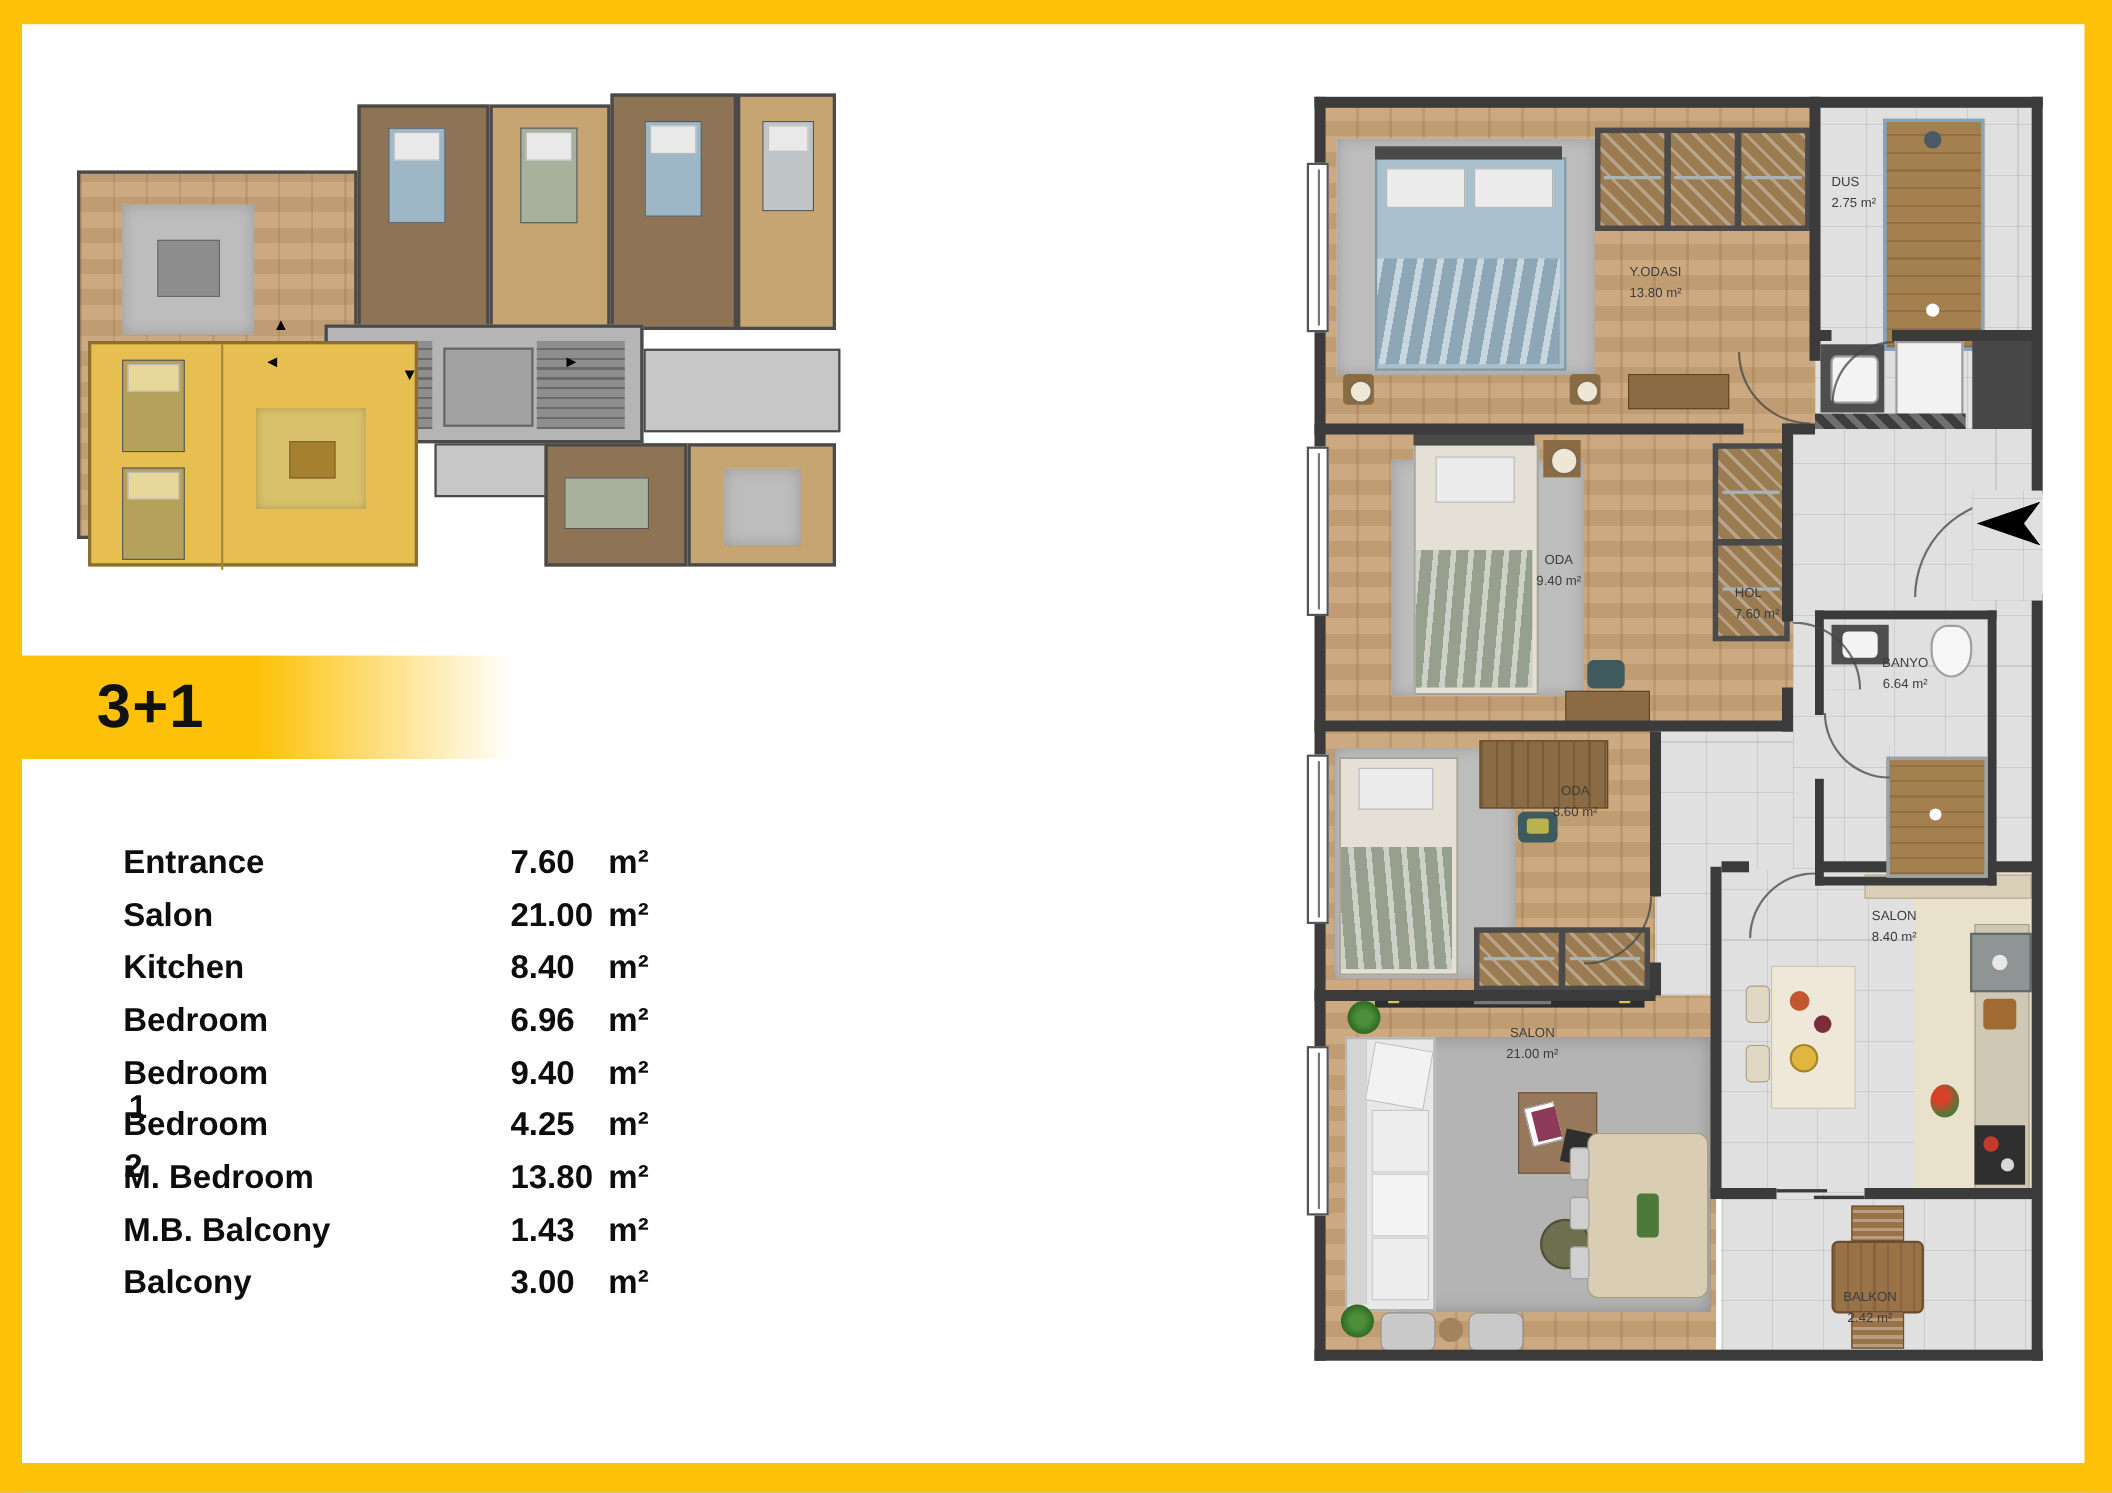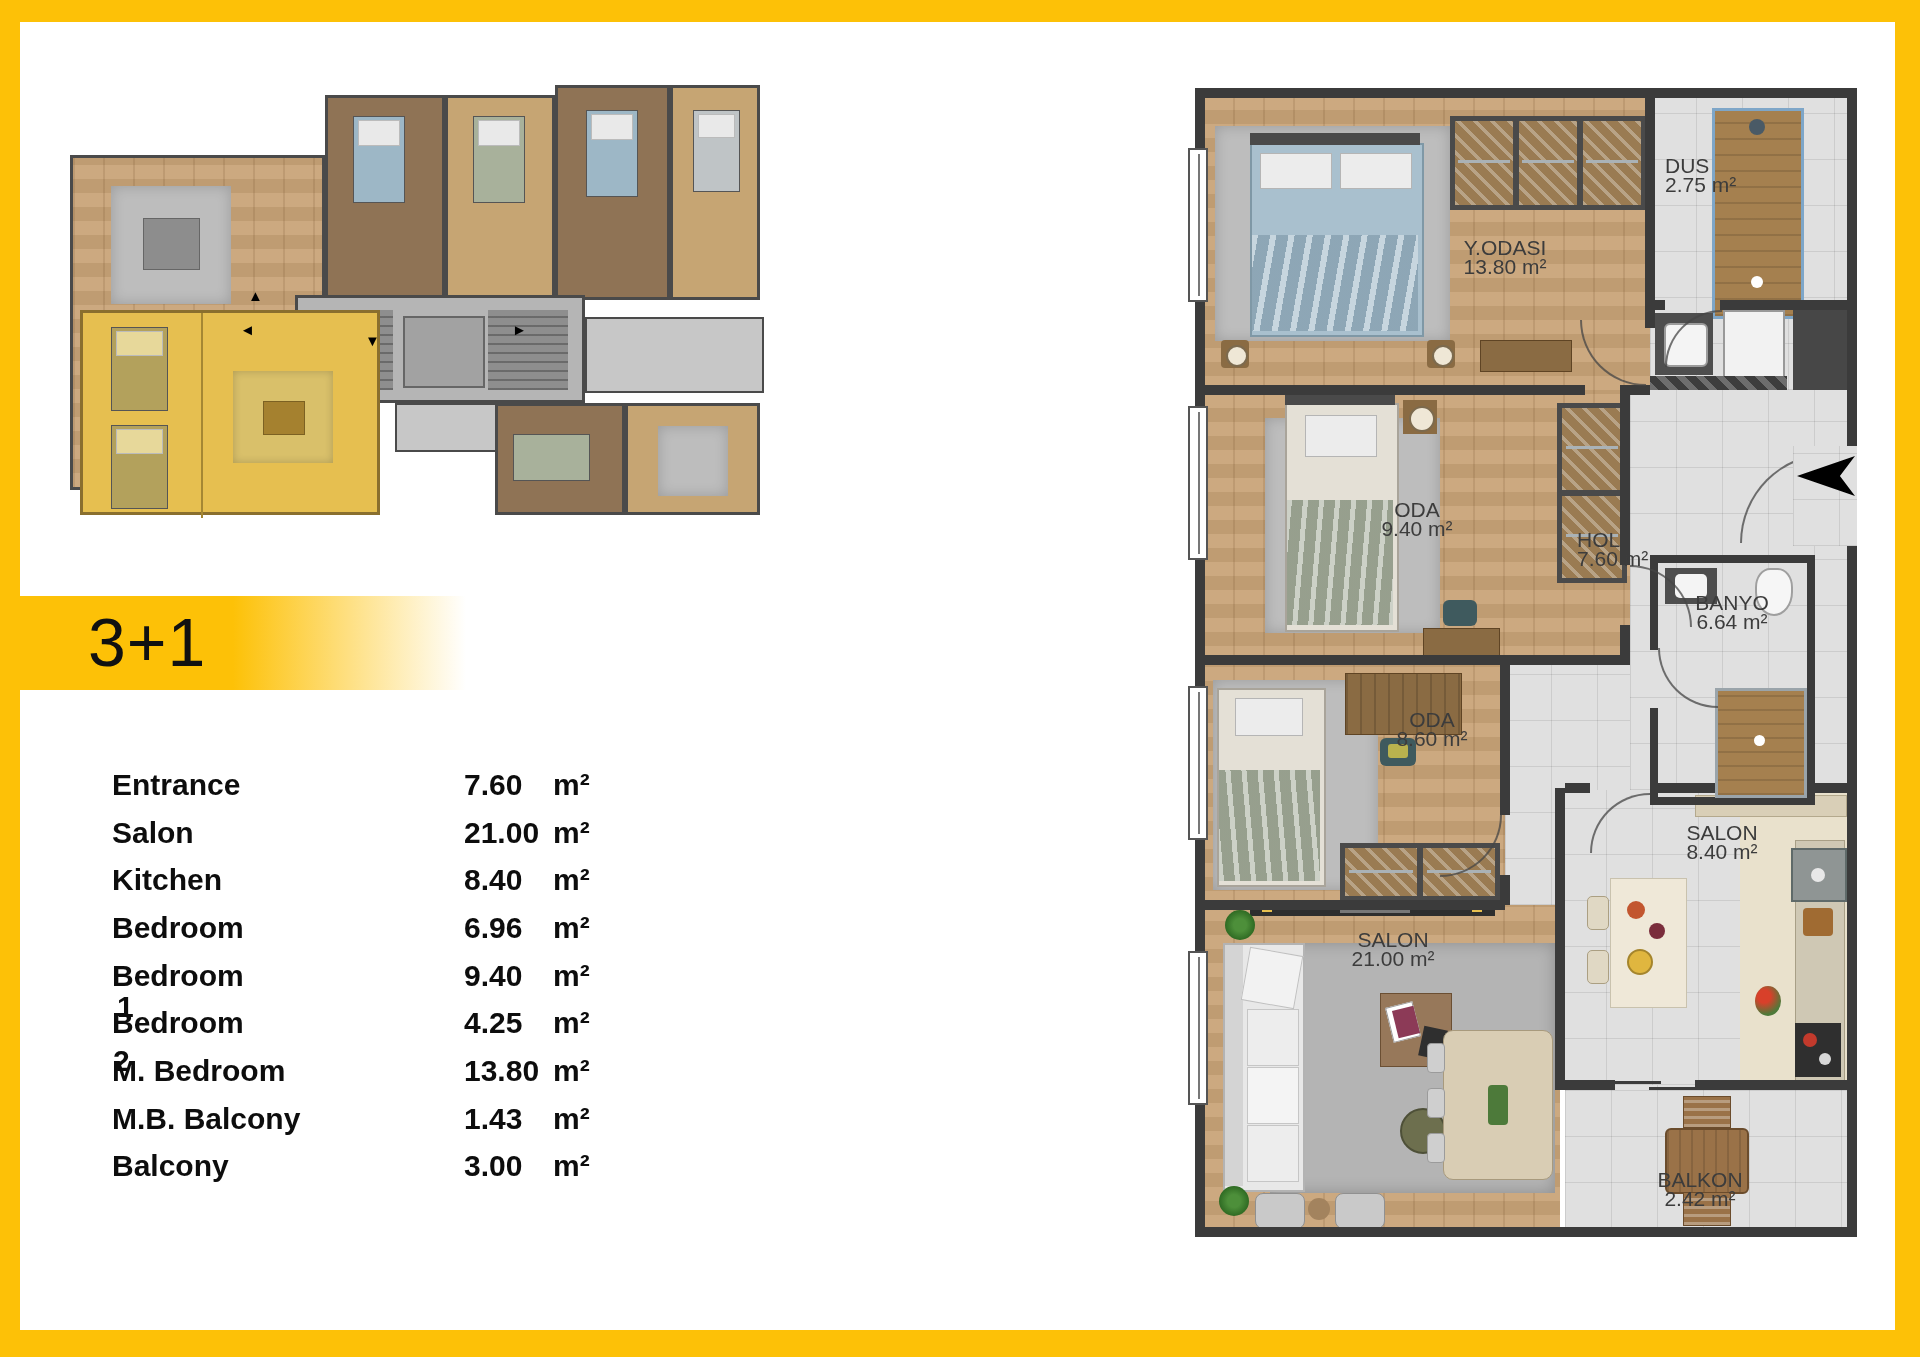--- a/index.html
+++ b/index.html
@@ -14,21 +14,21 @@
   #frame-left{left:0;top:0;width:20px;height:1357px;}
   #frame-right{left:1895px;top:0;width:25px;height:1357px;}
 
   
   #badge-band{
     position:absolute;left:0;top:596px;width:466px;height:94px;
     background:linear-gradient(90deg,#FDC107 0%,#FDC107 50%,rgba(253,193,7,0) 100%);
   }
   #badge-label{
     position:absolute;left:88px;top:0;height:122px;line-height:92px;
-    font-size:68px;font-weight:normal;color:#111;letter-spacing:1px;
+    font-size:56px;font-weight:bold;color:#111;letter-spacing:1px;
   }
 
   
   #room-table{position:absolute;left:112px;top:761px;width:480px;}
   .rt-row{position:relative;height:47.7px;}
   .rt-row span{position:absolute;top:50%;transform:translateY(-50%);
     font-size:30px;font-weight:bold;color:#0d0d0d;white-space:nowrap;}
   .rt-name{left:0;}
   .rt-value{left:352px;}
   .rt-unit{left:441px;}
@@ -39,21 +39,21 @@
   
   .abs{position:absolute;}
   .wood{background:#C9A478;
     background-image:repeating-linear-gradient(90deg,rgba(90,55,20,.13) 0 2px,transparent 2px 30px),
       repeating-linear-gradient(0deg,rgba(255,255,255,.06) 0 14px,rgba(0,0,0,.05) 14px 28px);}
   .tile{background:#E0E0E0;
     background-image:repeating-linear-gradient(90deg,rgba(0,0,0,.09) 0 1px,transparent 1px 46px),
       repeating-linear-gradient(0deg,rgba(0,0,0,.09) 0 1px,transparent 1px 46px);}
   .wall{background:#3B3B3B;}
   .rug{background:#BDBDBD;box-shadow:inset 0 0 14px rgba(0,0,0,.18);}
-  .plan-label{position:absolute;color:#3c3c3c;font-size:21px;line-height:19px;
+  .plan-label{position:absolute;color:#3c3c3c;font-size:12px;line-height:19px;
     text-align:center;white-space:nowrap;}
   .plan-label .ln{display:block;}
   .door-arc{position:absolute;border:2px solid rgba(70,70,70,.75);
     border-top:none;border-right:none;border-bottom-left-radius:100%;background:transparent;}
   .pwin{position:absolute;left:-7px;width:16px;background:#fff;border:2px solid #555;}
   .pwin:after{content:"";position:absolute;left:50%;top:4px;bottom:4px;width:2px;background:#777;}
   .wardrobe{background:#4a4a4a;}
   .wcell{position:absolute;background:#9A7B52;
     background-image:repeating-linear-gradient(45deg,rgba(255,255,255,.3) 0 3px,transparent 3px 12px);}
   .wcell:after{content:"";position:absolute;left:6%;right:6%;top:46%;height:3px;background:#aab2b6;}

